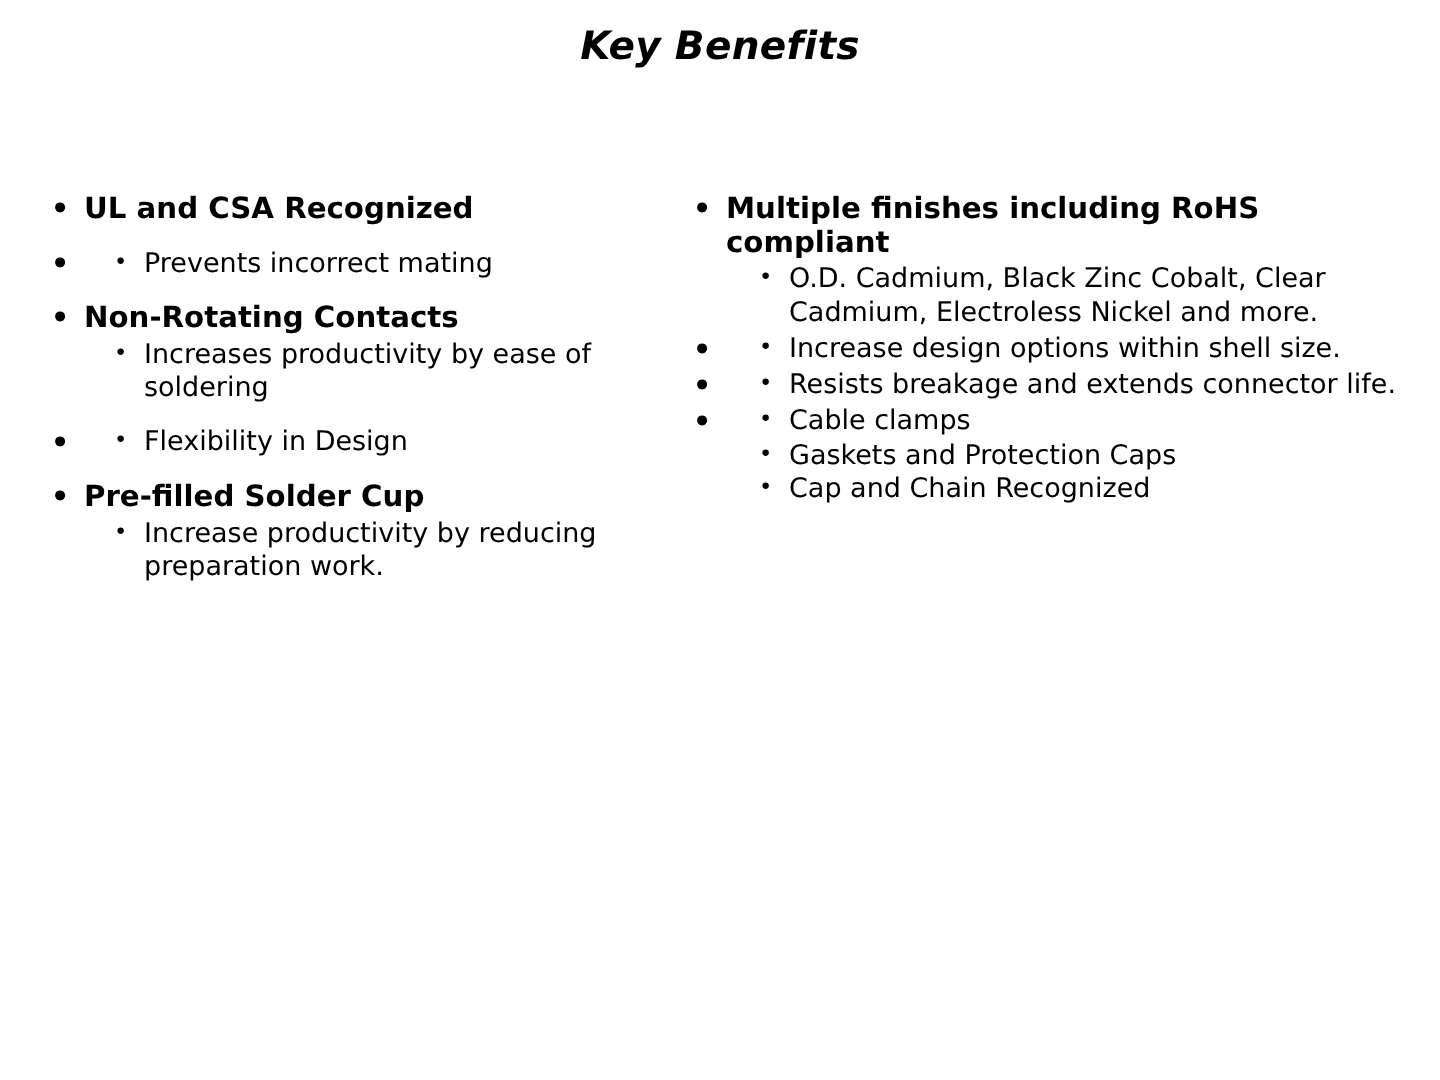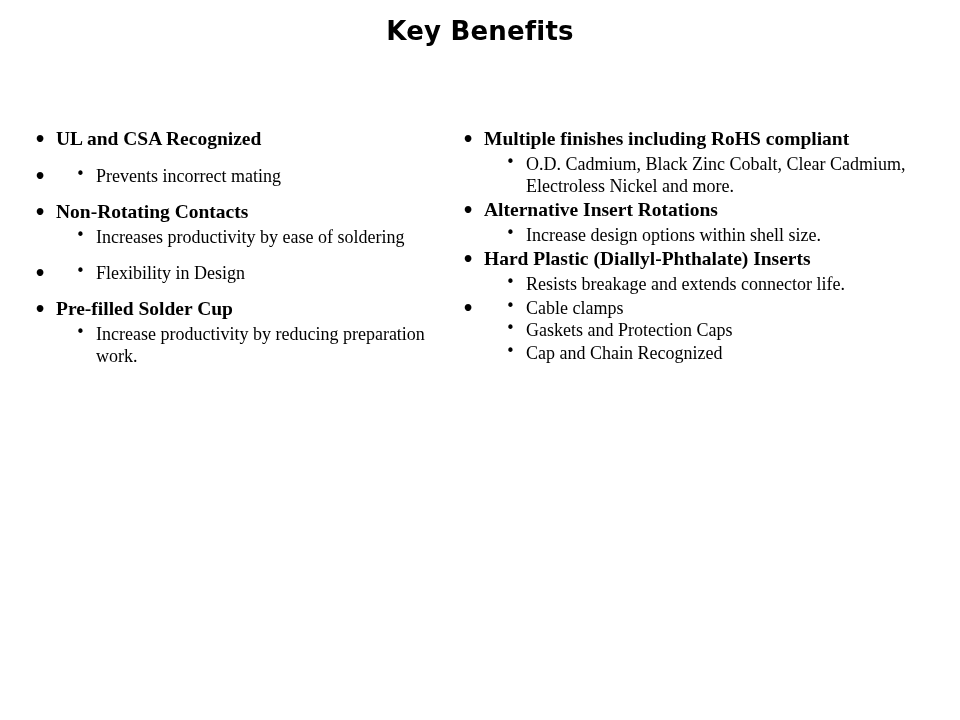--- a/index.html
+++ b/index.html
@@ -21,20 +21,21 @@
 
   #slide-title {
     position: absolute;
     top: 16px;
     left: 0;
     width: 960px;
     text-align: center;
     font-size: 26px;
     font-weight: bold;
     letter-spacing: 0.2px;
+    font-style: italic;
   }
 
   .columns {
     position: absolute;
     top: 128px;
     left: 0;
     width: 960px;
     display: flex;
     align-items: flex-start;
   }
@@ -107,21 +108,20 @@
   .col-left ul.lvl2 {
     margin-left: 10px;
   }
 
   .col-right ul.lvl2 {
     margin-left: 12px;
   }
 
   .itemtext {
     display: block;
-    font-family: Liberation Serif, serif;
   }
 </style>
 </head>
 <body>
 
 <div id="slide">
 
   <div id="slide-title">Key Benefits</div>
 
   <div class="columns">
@@ -188,32 +188,30 @@
           <ul class="lvl2">
             <li class="subitem">
               <span class="bullet">•</span>
               <span class="itemtext">O.D. Cadmium, Black Zinc Cobalt, Clear Cadmium, Electroless Nickel and more.</span>
             </li>
           </ul>
         </li>
 
         <li class="item">
           <span class="bullet">•</span>
-          <span class="itemtext">Alternative Insert Rotations</span>
           <ul class="lvl2">
             <li class="subitem">
               <span class="bullet">•</span>
               <span class="itemtext">Increase design options within shell size.</span>
             </li>
           </ul>
         </li>
 
         <li class="item">
           <span class="bullet">•</span>
-          <span class="itemtext">Hard Plastic (Diallyl-Phthalate) Inserts</span>
           <ul class="lvl2">
             <li class="subitem">
               <span class="bullet">•</span>
               <span class="itemtext">Resists breakage and extends connector life.</span>
             </li>
           </ul>
         </li>
 
         <li class="item">
           <span class="bullet">•</span>

